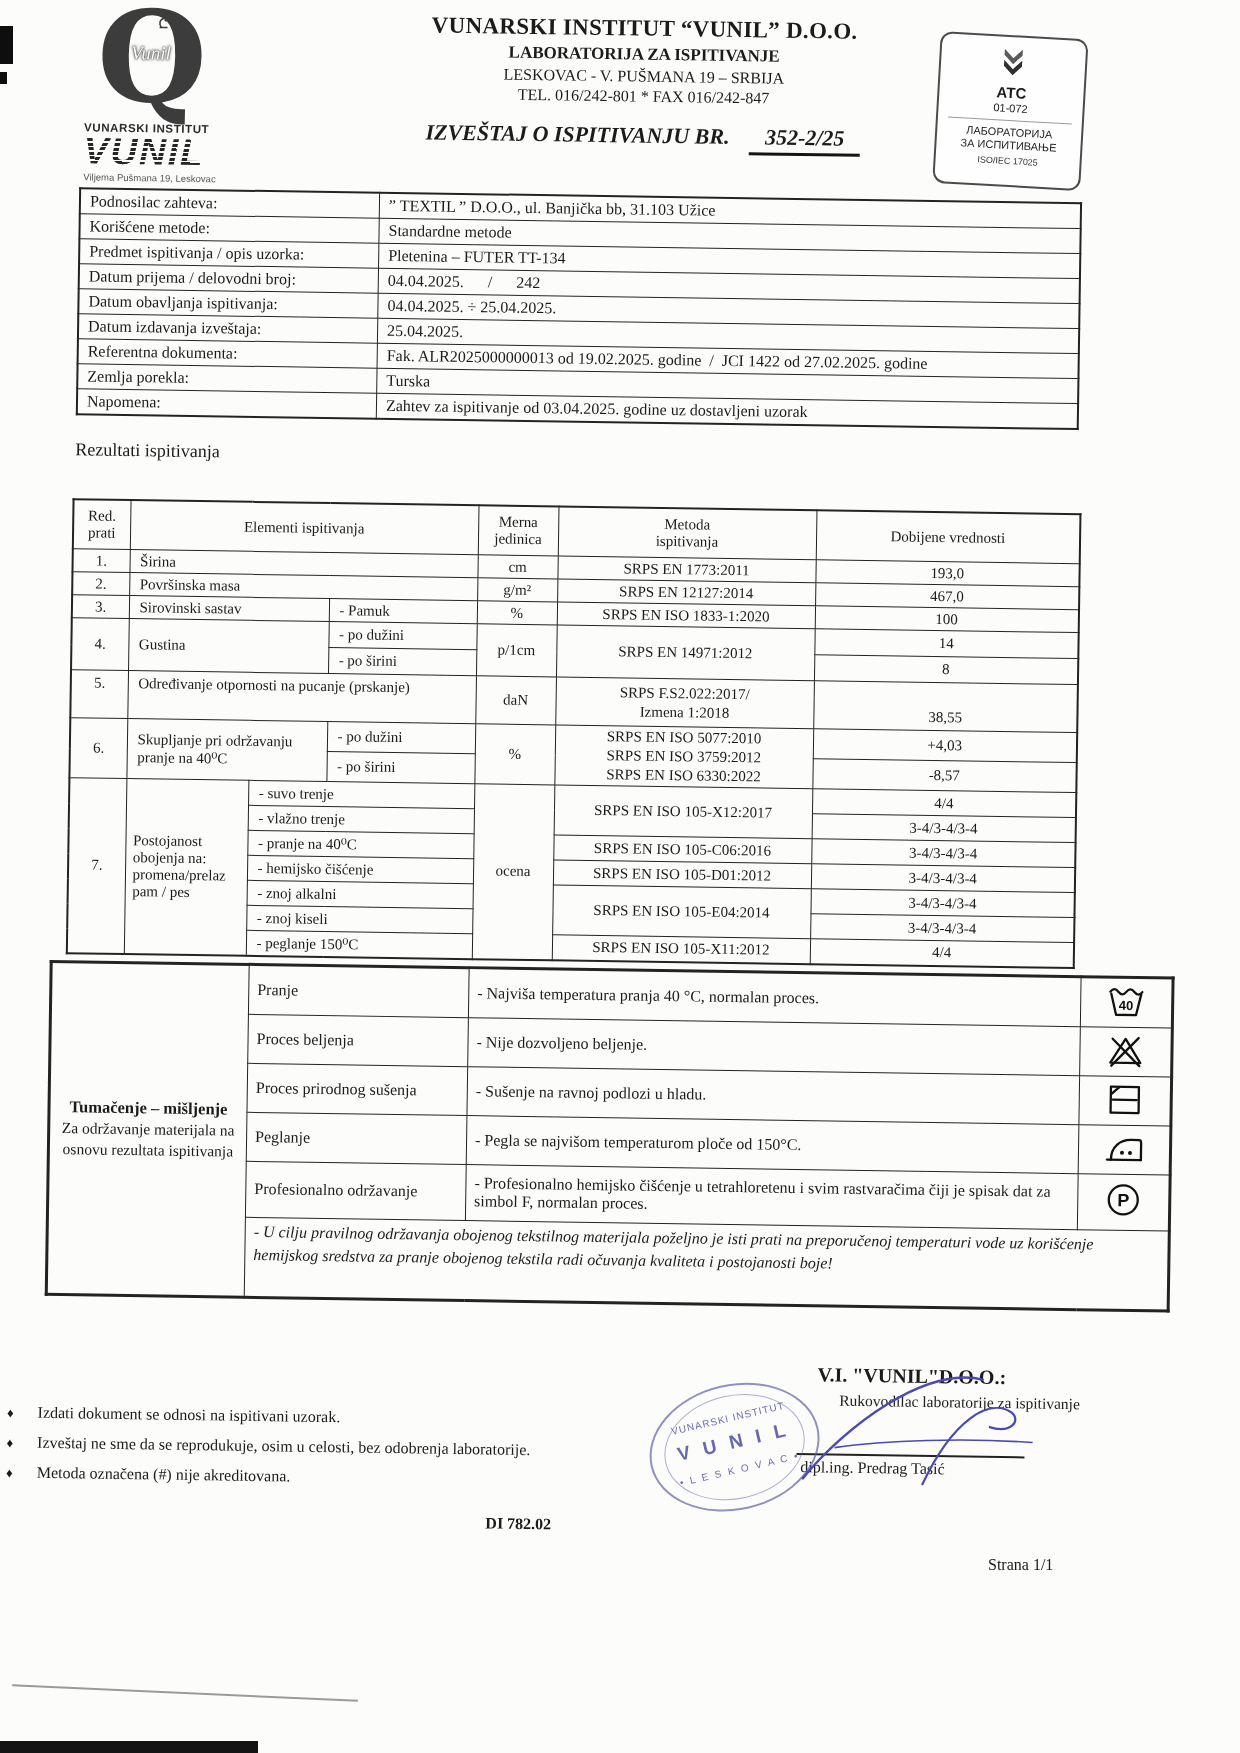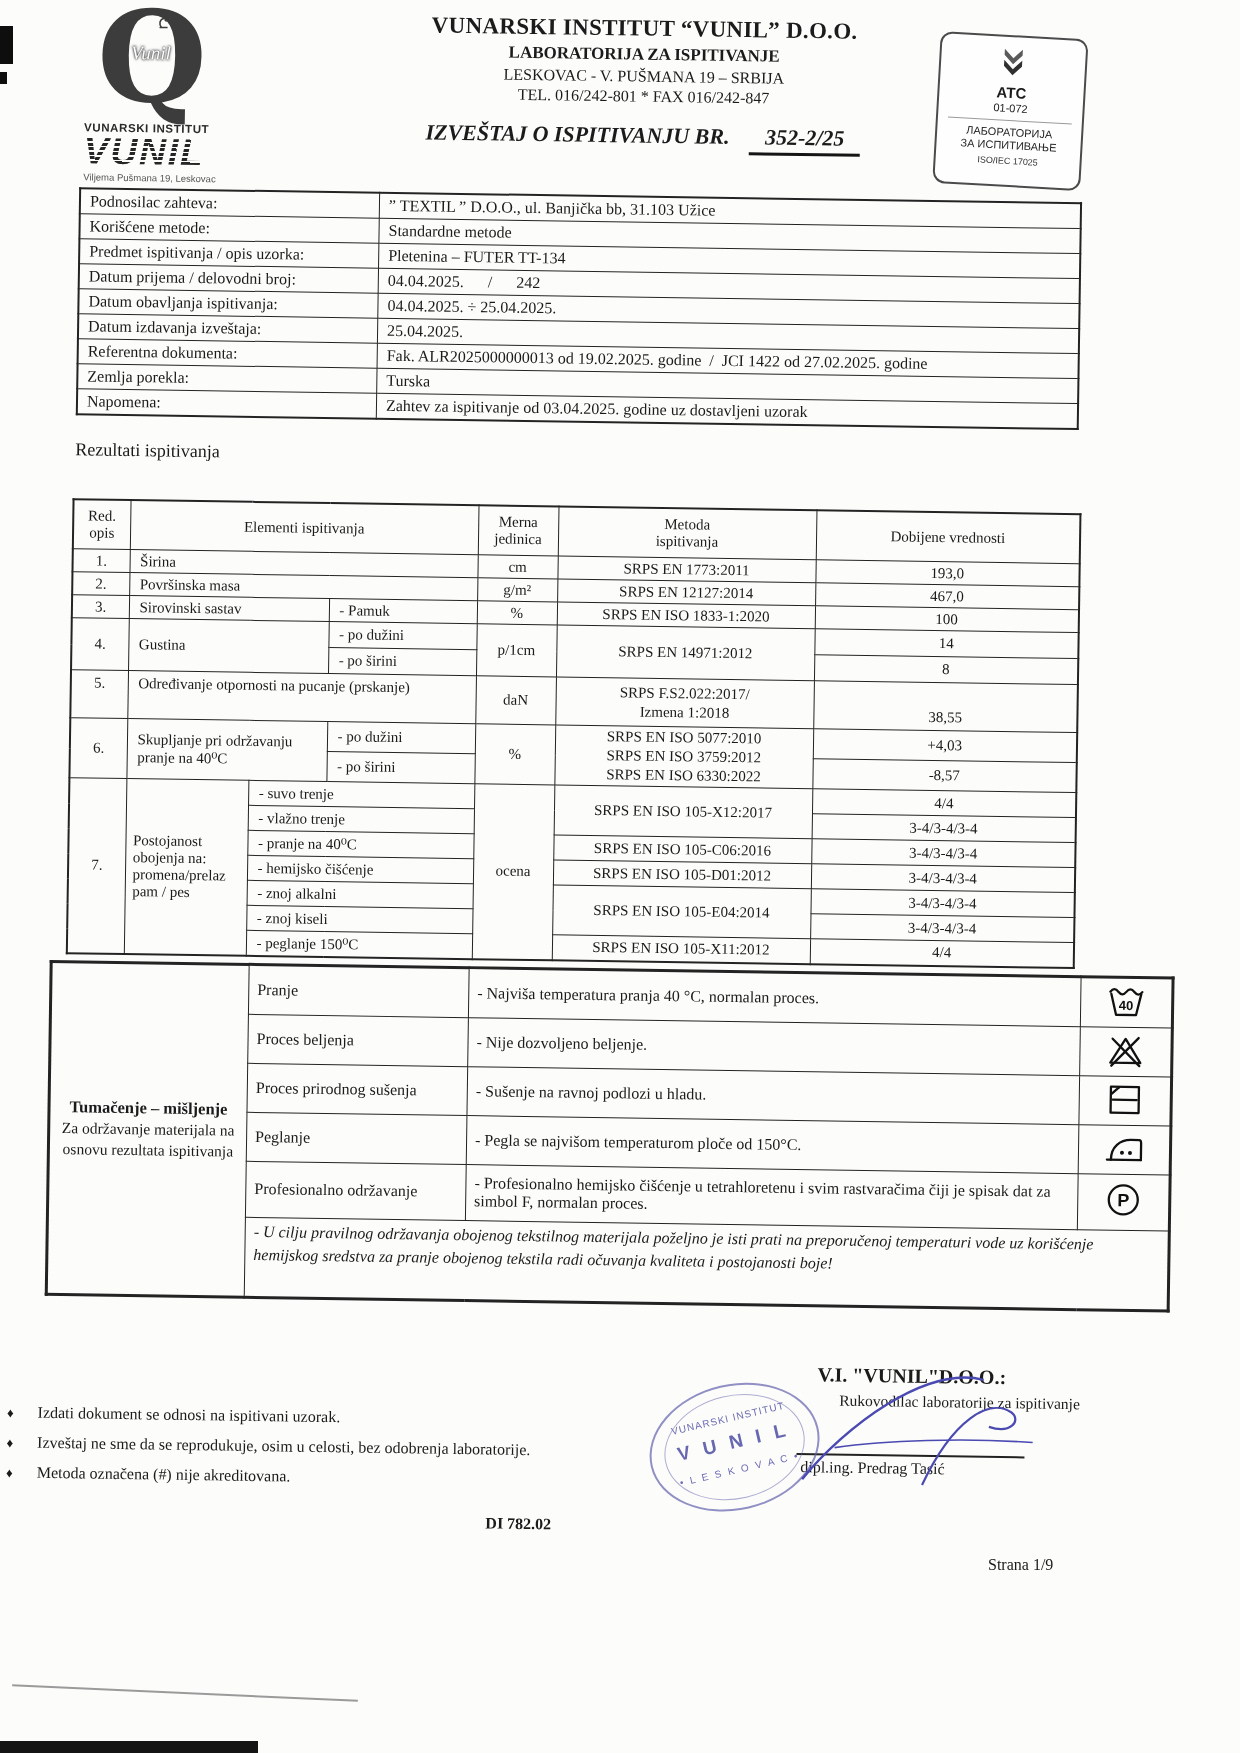--- a/index.html
+++ b/index.html
@@ -194,21 +194,21 @@
       <col style="width:57px">
           <col style="width:122px">
           <col style="width:78px">
           <col style="width:148px">
       <col style="width:80px">
           <col style="width:258px">
           <col style="width:264px">
     </colgroup>
     <tbody>
           <tr>
-      <th><span class="hdr-narrow">Red. opis</span></th>
+      <th><span class="hdr-narrow">Red. prati</span></th>
       <th colspan="3"><span>Elementi ispitivanja</span></th>
       <th><span class="hdr-narrow">Merna jedinica</span></th>
       <th><span class="hdr-narrow">Metoda ispitivanja</span></th>
       <th><span>Dobijene vrednosti</span></th>
     </tr>
     <tr class="rh">
       <td class="c">1.</td>
       <td class="l" colspan="3">Širina</td>
       <td class="c">cm</td>
       <td class="c">SRPS EN 1773:2011</td>
@@ -410,19 +410,19 @@
         <path d="M148 132 C178 66 214 44 236 58 C247 66 236 80 214 73" stroke="#4a4ab2" stroke-width="2.2" fill="none"></path>
         <path d="M60 96 C110 88 190 84 258 88" stroke="#4a4ab2" stroke-width="1.6" fill="none"></path>
       </svg>
       <div class="sig-line"></div>
       <div class="sig-name">dipl.ing. Predrag Tasić</div>
     </div>
   </div>
 
  </div>
 
- <div class="strana">Strana 1/9</div>
+ <div class="strana">Strana 1/1</div>
 
  <div class="art art-tl1"></div>
  <div class="art art-tl2"></div>
  <div class="art art-bot"></div>
  <div class="art-diag art" style="background:#9a9a9a;"></div>
 </div>
 
 </body></html>

